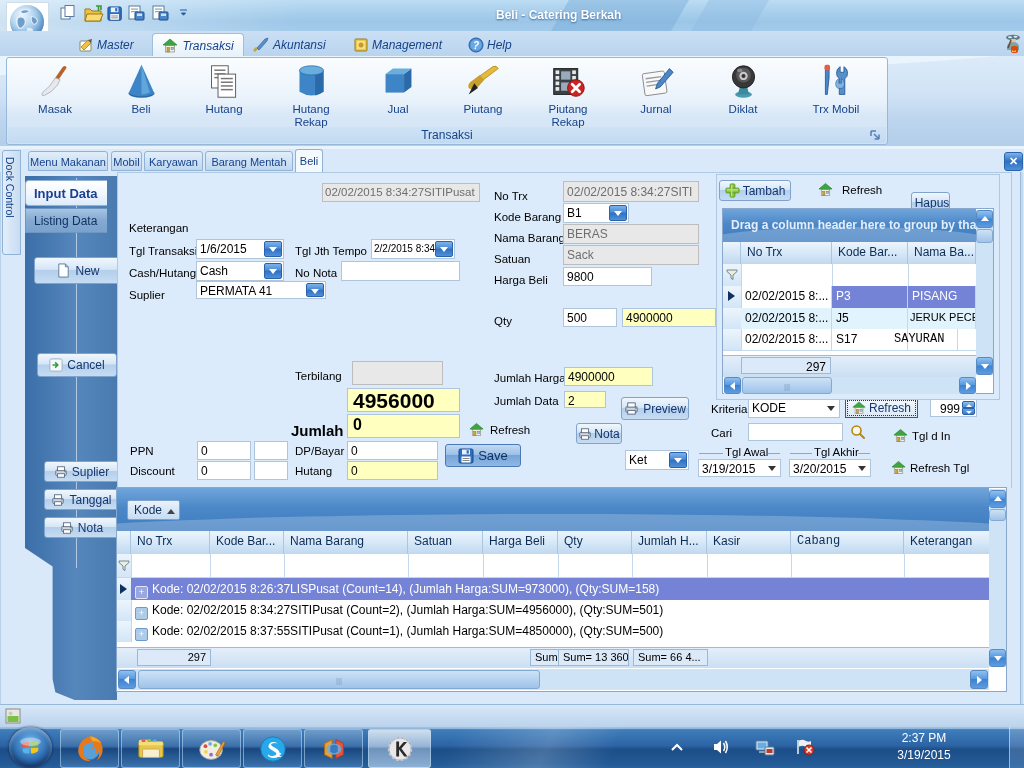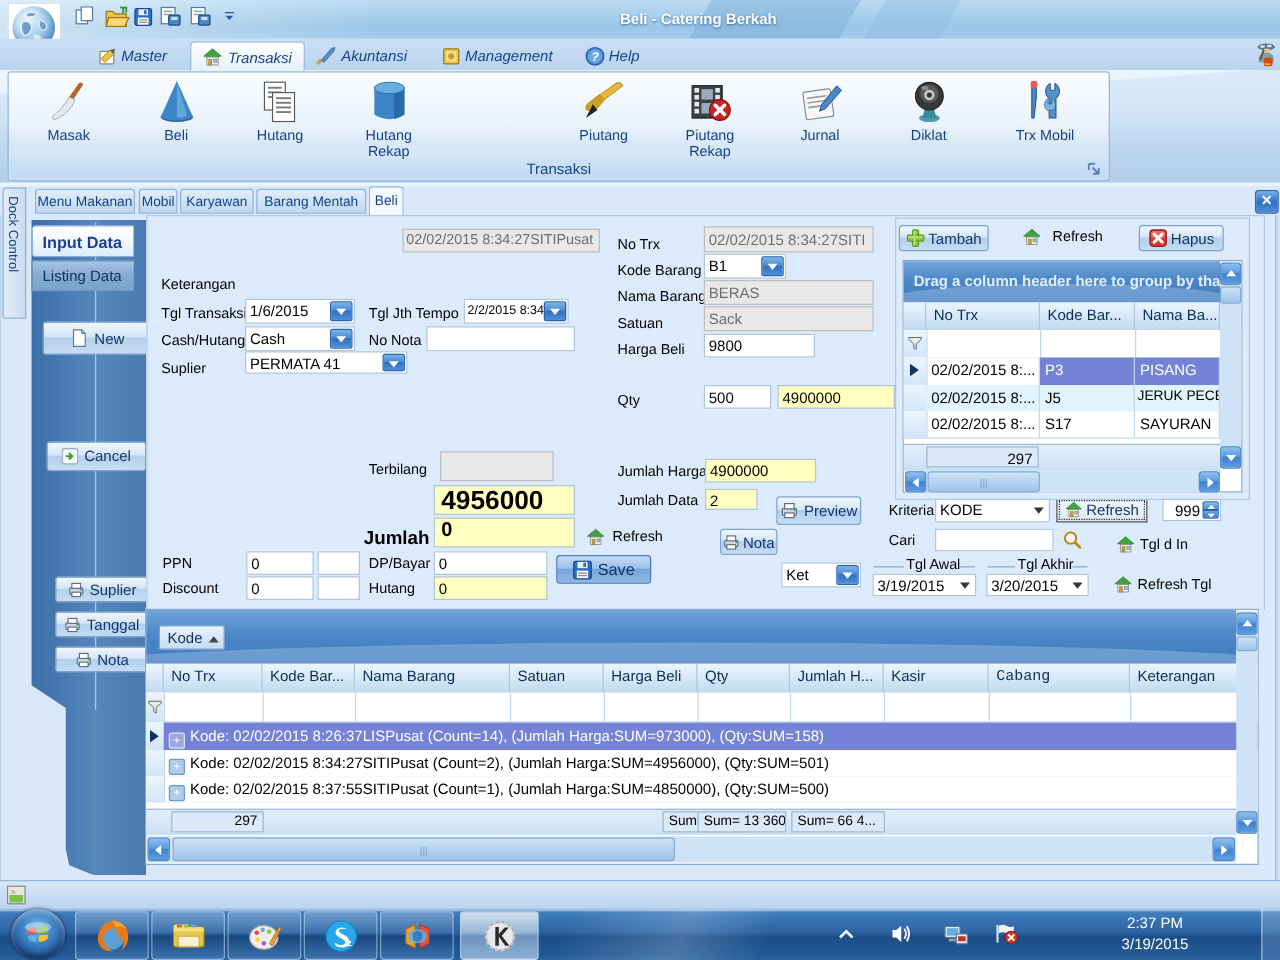--- a/index.html
+++ b/index.html
@@ -247,20 +247,26 @@
             <rect x="16" y="24" width="13" height="1.6" fill="#777"></rect>
             <rect x="16" y="28" width="13" height="1.6" fill="#777"></rect>
           </svg>Hutang</div>
       <div class="ritem" style="left:262px;">
         <svg class="ric" viewBox="0 0 40 40">
             <path d="M7 8 L7 31 Q20 39 33 31 L33 8 Z" fill="#3d85c6"></path>
             <path d="M24 6 L33 8 L33 31 Q29 34 24 35 Z" fill="#2a6aa8"></path>
             <ellipse cx="20" cy="8" rx="13" ry="5" fill="#6aaede"></ellipse>
             <ellipse cx="20" cy="8" rx="13" ry="5" fill="none" stroke="#2a6aa8" stroke-width=".8"></ellipse>
           </svg>Hutang<br>Rekap</div>
+      <div class="ritem" style="left:349px;">
+        <svg class="ric" viewBox="0 0 40 40">
+            <path d="M6 12 L26 12 L26 32 L6 32 Z" fill="#3d85c6"></path>
+            <path d="M26 12 L34 6 L34 26 L26 32 Z" fill="#2a6aa8"></path>
+            <path d="M6 12 L14 6 L34 6 L26 12 Z" fill="#6aaede"></path>
+          </svg>Jual</div>
       <div class="ritem" style="left:434px;">
         <svg class="ric" viewBox="0 0 40 40">
             <path d="M30 4 Q34 2 36 6 L20 18 L16 14 Z" fill="#e8b838" stroke="#a8821a" stroke-width=".8"></path>
             <path d="M16 13 L21 18 L14 26 Q8 30 4 27 Q2 23 8 19 Z" fill="#caa02c"></path>
             <path d="M10 22 L4 34 L14 27 Z" fill="#222"></path>
           </svg>Piutang</div>
       <div class="ritem" style="left:519px;">
         <svg class="ric" viewBox="0 0 40 40">
             <rect x="4" y="6" width="26" height="28" fill="#384048" stroke="#222"></rect>
             <g fill="#e8e8e8">
@@ -452,21 +458,21 @@
     <div class="lab" style="left:910px;top:290px;">Refresh Tgl</div>
 
     <div class="abs" style="left:716px;top:2px;width:282px;height:224px;border:1px solid #b0c9e2;background:#dcebfb;"></div>
     <div class="btn" style="left:719px;top:8px;width:72px;height:21px;gap:3px;"><svg width="15" height="15" viewBox="0 0 16 16">
           <use href="#gplus"></use>
         </svg>Tambah</div>
     <svg class="abs" style="left:818px;top:10px" width="15" height="15" viewBox="0 0 16 15">
         <use href="#house"></use>
       </svg>
     <div class="lab" style="left:842px;top:12px;">Refresh</div>
-    <div class="btn" style="left:911px;top:8px;width:68px;height:21px;gap:3px;"><svg width="15" height="15" viewBox="0 0 16 16">
+    <div class="btn" style="left:911px;top:20px;width:39px;height:21px;gap:3px;"><svg width="15" height="15" viewBox="0 0 16 16">
           <use href="#redx"></use>
         </svg>Hapus</div>
     <div id="rgrid" class="gridbox" style="left:722px;top:36px;width:272px;height:186px;">
       <div class="gband" style="top:0;height:33px;right:17px;">
           <div class="bandwave"></div>
         <div style="position:absolute;left:8px;top:9px;font-size:12px;font-weight:bold;color:#e4eefa;white-space:nowrap;overflow:hidden;width:250px;">Drag a column header here to group by tha</div>
         </div>
       <div class="hdrrow" style="top:33px;height:22px;">
         <div class="hcell" style="left:0;width:18px;background:linear-gradient(180deg,#ecf5fd,#c0d8ef);"></div>
         <div class="hcell" style="left:18px;width:91px;">No Trx</div>
@@ -492,21 +498,21 @@
       <div class="frow" style="top:99px;height:21px;background:#e1f3fd;">
         <div class="fcell" style="left:0;width:18px;background:linear-gradient(180deg,#ecf5fd,#d2e5f7);"></div>
         <div class="fcell" style="left:18px;width:91px;padding:3px 0 0 4px;box-sizing:border-box;font-size:12px;background:#e1f3fd;">02/02/2015 8:...</div>
         <div class="fcell" style="left:109px;width:76px;padding:3px 0 0 4px;box-sizing:border-box;font-size:12px;background:#e1f3fd;">J5</div>
         <div class="fcell" style="left:185px;width:68px;padding:3px 0 0 4px;box-sizing:border-box;font-size:11px;background:#e1f3fd;padding-left:2px;">JERUK PECEL</div>
       </div>
       <div class="frow" style="top:120px;height:21px;">
         <div class="fcell" style="left:0;width:18px;background:linear-gradient(180deg,#ecf5fd,#d2e5f7);"></div>
         <div class="fcell" style="left:18px;width:91px;padding:3px 0 0 4px;box-sizing:border-box;font-size:12px;">02/02/2015 8:...</div>
         <div class="fcell" style="left:109px;width:76px;padding:3px 0 0 4px;box-sizing:border-box;font-size:12px;">S17</div>
-        <div class="fcell" style="left:185px;width:68px;padding:3px 0 0 4px;box-sizing:border-box;font-size:12px;">SAYURAN</div>
+        <div class="fcell" style="left:167px;width:68px;padding:3px 0 0 4px;box-sizing:border-box;font-size:12px;font-family:Liberation Mono, monospace;">SAYURAN</div>
       </div>
       <div style="position:absolute;left:0;right:17px;top:146px;height:21px;background:linear-gradient(180deg,#e4eefa,#cadff3);border-top:1px solid #9dbbd9;">
         <div style="position:absolute;left:18px;top:1px;width:90px;height:17px;background:#dbe9f8;border:1px solid #9ab8d8;font-size:12px;text-align:right;padding:2px 4px 0 0;box-sizing:border-box;">297</div>
       </div>
       <div class="strack" style="left:1px;right:17px;top:168px;height:17px;border:none;">
         <div class="sbtn" style="left:0;top:0;width:17px;height:17px;">
             <span class="arl"></span>
           </div>
         <div class="sthumb" style="left:18px;top:0;width:90px;height:17px;">
             <span style="position:absolute;left:50%;top:4px;transform:translateX(-50%);color:#7a9cc4;font-size:8px;">|||</span>

